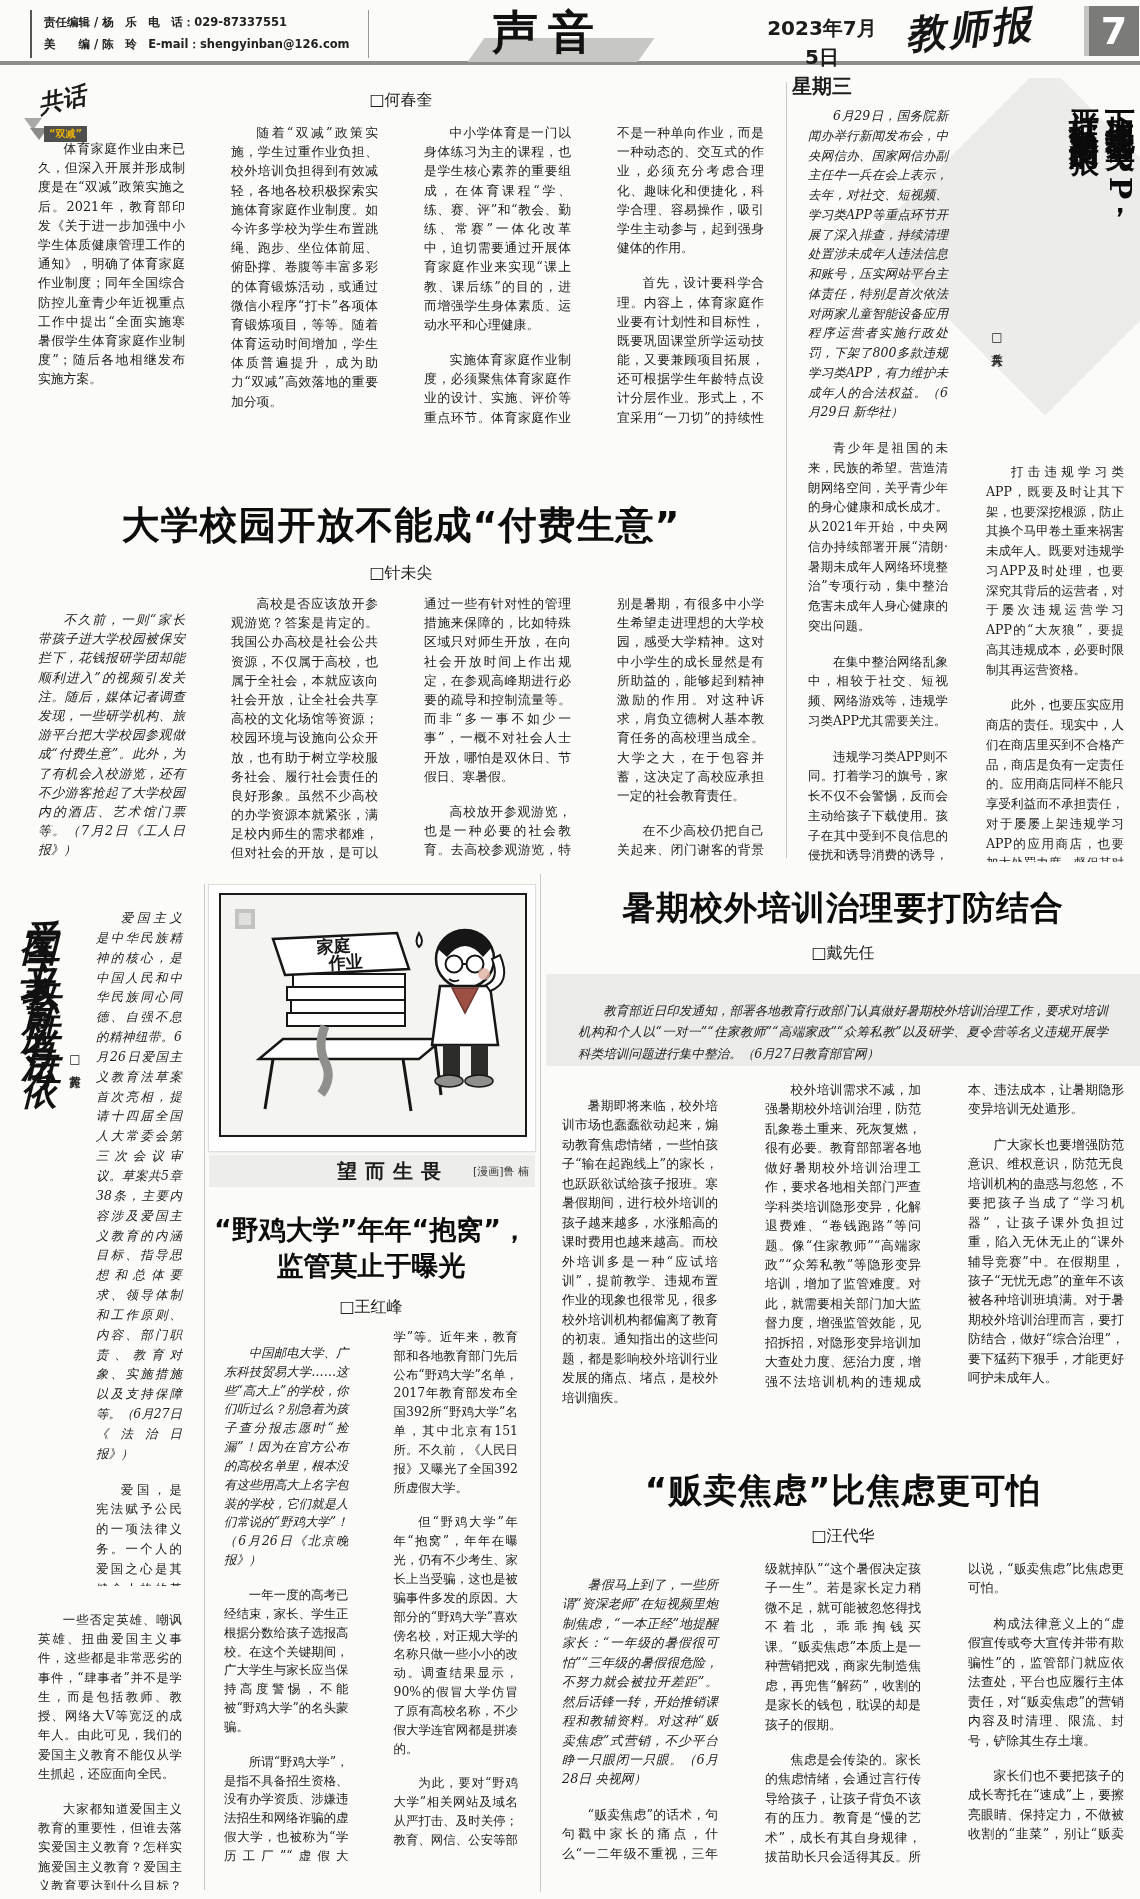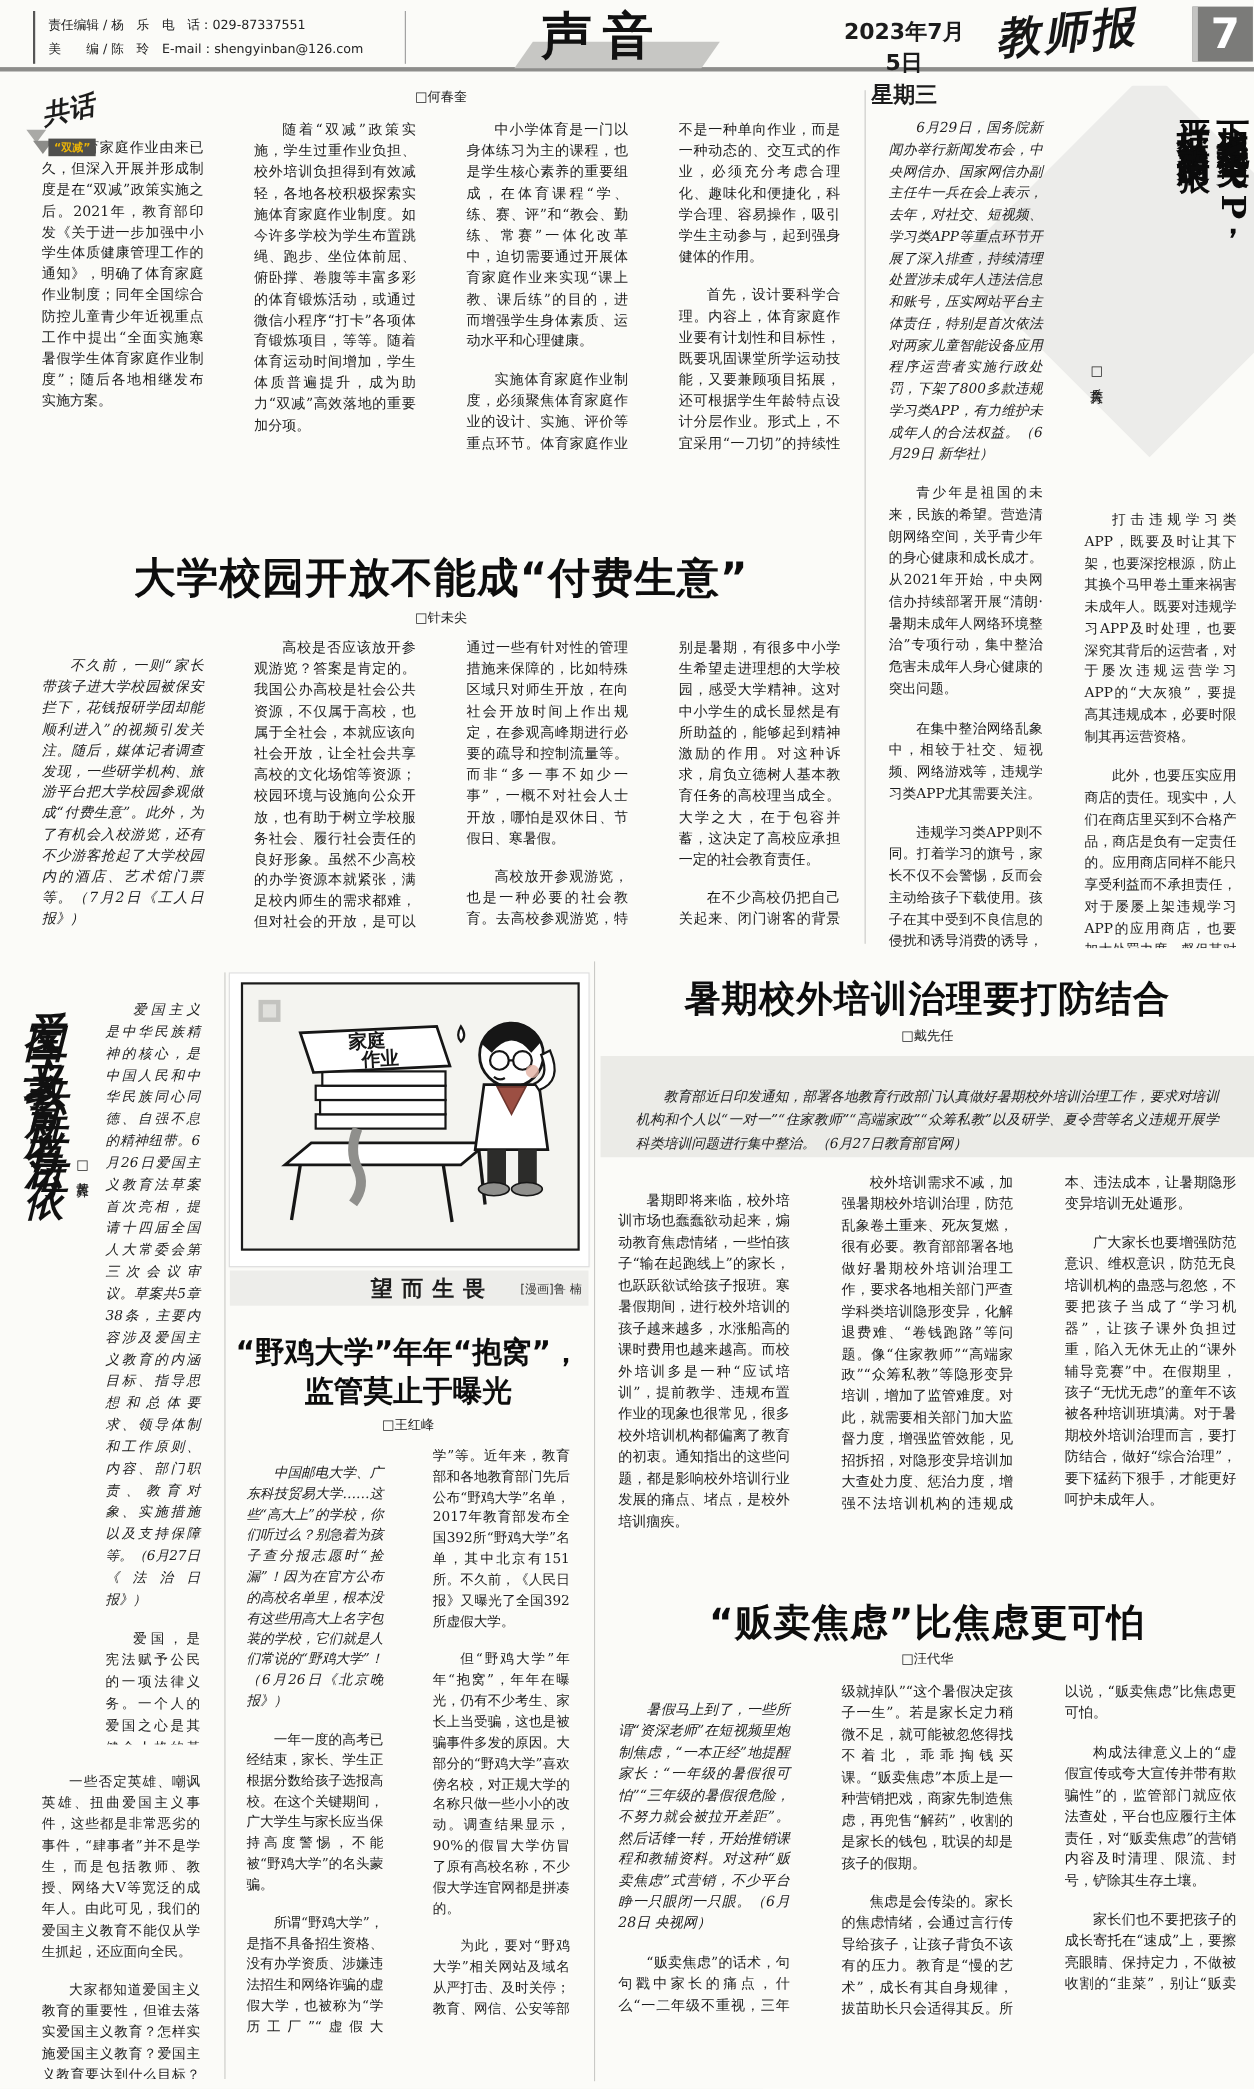--- a/index.html
+++ b/index.html
@@ -2,37 +2,37 @@
 <html><head>
 <meta charset="utf-8">
 <style>
   html,body{margin:0;padding:0;background:#e8e8e6;}
   .page{position:relative;width:1140px;height:1899px;background:#fbfbf8;overflow:hidden;
         font-family:"DejaVu Serif",serif;color:#1c1c1c;}
   
   .hdr-rule{position:absolute;left:0;top:61px;width:1140px;height:4px;background:#8d8d8b;}
   .hdr-info{position:absolute;left:30px;top:10px;width:312px;padding:2px 12px;
             border-left:2px solid #555;border-right:1px solid #999;
-            font-family:"DejaVu Sans",sans-serif;font-size:11.5px;line-height:1.9;color:#222;}
+            font-family:"DejaVu Sans",sans-serif;font-size:11.5px;line-height:1.9;color:#222;font-weight:bold;}
   .hdr-title{position:absolute;left:492px;top:2px;width:180px;height:64px;}
   .hdr-title .shade{position:absolute;left:-16px;top:36px;width:170px;height:24px;
             background:#c7c7c4;transform:skewX(-35deg);}
   .hdr-title .zi{position:relative;font-family:"DejaVu Sans",sans-serif;font-weight:bold;
             font-size:46px;letter-spacing:10px;color:#111;}
   .hdr-date{position:absolute;left:762px;top:14px;width:120px;text-align:center;
             font-family:"DejaVu Sans",sans-serif;font-weight:bold;font-size:20px;line-height:1.45;}
   .hdr-logo{position:absolute;left:905px;top:2px;font-size:40px;font-weight:bold;font-style:italic;
             transform:rotate(-5deg);letter-spacing:3px;color:#161616;}
   .hdr-page{position:absolute;left:1084px;top:6px;width:50px;height:50px;background:#7b7b79;
             border-left:5px solid #c4c4c2;color:#fff;font-family:"DejaVu Sans",sans-serif;
             font-weight:bold;font-size:38px;text-align:center;line-height:50px;}
   
   .art{position:absolute;}
   .h-main{font-family:"DejaVu Sans",sans-serif;font-weight:bold;color:#0d0d0d;text-align:center;margin:0;}
-  .byline{text-align:center;font-family:"DejaVu Sans",sans-serif;font-size:12px;color:#222;margin:2px 0 0;}
+  .byline{text-align:center;font-family:"DejaVu Sans",sans-serif;font-size:16px;color:#222;margin:12px 0 0;}
   .body-txt p{margin:16px;text-indent:2em;text-align:justify;}
   .kaiti{font-style:italic;color:#202020;}
   .cols4{column-count:4;column-gap:14px;overflow:hidden;font-size:12.8px;line-height:1.5;}
   .cols3{column-count:3;column-gap:15px;overflow:hidden;font-size:12.8px;line-height:1.52;}
   .cols2{column-count:2;column-gap:13px;overflow:hidden;font-size:12.4px;line-height:1.52;}
   .vr{position:absolute;width:1px;background:#c9c9c6;}
   
   .badge{position:absolute;left:0;top:6px;width:92px;height:70px;}
   .badge .script{font-style:italic;font-weight:bold;font-size:24px;transform:rotate(-12deg);
                  display:inline-block;margin-left:16px;}
@@ -234,21 +234,21 @@
       <p>教育部近日印发通知，部署各地教育行政部门认真做好暑期校外培训治理工作，要求对培训机构和个人以“一对一”“住家教师”“高端家政”“众筹私教”以及研学、夏令营等名义违规开展学科类培训问题进行集中整治。（6月27日教育部官网）</p>
     </div>
     <div class="cols3 body-txt" style="margin-top:14px;height:336px;">
       <p>暑期即将来临，校外培训市场也蠢蠢欲动起来，煽动教育焦虑情绪，一些怕孩子“输在起跑线上”的家长，也跃跃欲试给孩子报班。寒暑假期间，进行校外培训的孩子越来越多，水涨船高的课时费用也越来越高。而校外培训多是一种“应试培训”，提前教学、违规布置作业的现象也很常见，很多校外培训机构都偏离了教育的初衷。通知指出的这些问题，都是影响校外培训行业发展的痛点、堵点，是校外培训痼疾。</p>
       <p>校外培训需求不减，加强暑期校外培训治理，防范乱象卷土重来、死灰复燃，很有必要。教育部部署各地做好暑期校外培训治理工作，要求各地相关部门严查学科类培训隐形变异，化解退费难、“卷钱跑路”等问题。像“住家教师”“高端家政”“众筹私教”等隐形变异培训，增加了监管难度。对此，就需要相关部门加大监督力度，增强监管效能，见招拆招，对隐形变异培训加大查处力度、惩治力度，增强不法培训机构的违规成本、违法成本，让暑期隐形变异培训无处遁形。</p>
       <p>广大家长也要增强防范意识、维权意识，防范无良培训机构的蛊惑与忽悠，不要把孩子当成了“学习机器”，让孩子课外负担过重，陷入无休无止的“课外辅导竞赛”中。在假期里，孩子“无忧无虑”的童年不该被各种培训班填满。对于暑期校外培训治理而言，要打防结合，做好“综合治理”，要下猛药下狠手，才能更好呵护未成年人。</p>
     </div>
   </div>
 
   <div class="art" style="left:546px;top:1452px;width:594px;height:440px;">
-    <h2 class="h-main" style="font-size:34px;letter-spacing:1px;">“贩卖焦虑”比焦虑更可怕</h2>
+    <h2 class="h-main" style="font-size:34px;margin-top:16px;letter-spacing:1px;">“贩卖焦虑”比焦虑更可怕</h2>
     <p class="byline">□汪代华</p>
     <div class="cols3 body-txt" style="margin-top:12px;height:322px;">
       <p class="kaiti">暑假马上到了，一些所谓“资深老师”在短视频里炮制焦虑，“一本正经”地提醒家长：“一年级的暑假很可怕”“三年级的暑假很危险，不努力就会被拉开差距”。然后话锋一转，开始推销课程和教辅资料。对这种“贩卖焦虑”式营销，不少平台睁一只眼闭一只眼。（6月28日 央视网）</p>
       <p>“贩卖焦虑”的话术，句句戳中家长的痛点，什么“一二年级不重视，三年级就掉队”“这个暑假决定孩子一生”。若是家长定力稍微不足，就可能被忽悠得找不着北，乖乖掏钱买课。“贩卖焦虑”本质上是一种营销把戏，商家先制造焦虑，再兜售“解药”，收割的是家长的钱包，耽误的却是孩子的假期。</p>
       <p>焦虑是会传染的。家长的焦虑情绪，会通过言行传导给孩子，让孩子背负不该有的压力。教育是“慢的艺术”，成长有其自身规律，拔苗助长只会适得其反。所以说，“贩卖焦虑”比焦虑更可怕。</p>
       <p>构成法律意义上的“虚假宣传或夸大宣传并带有欺骗性”的，监管部门就应依法查处，平台也应履行主体责任，对“贩卖焦虑”的营销内容及时清理、限流、封号，铲除其生存土壤。</p>
       <p>家长们也不要把孩子的成长寄托在“速成”上，要擦亮眼睛、保持定力，不做被收割的“韭菜”，别让“贩卖焦虑”的生意收割孩子的童年。</p>
     </div>
   </div>
 

